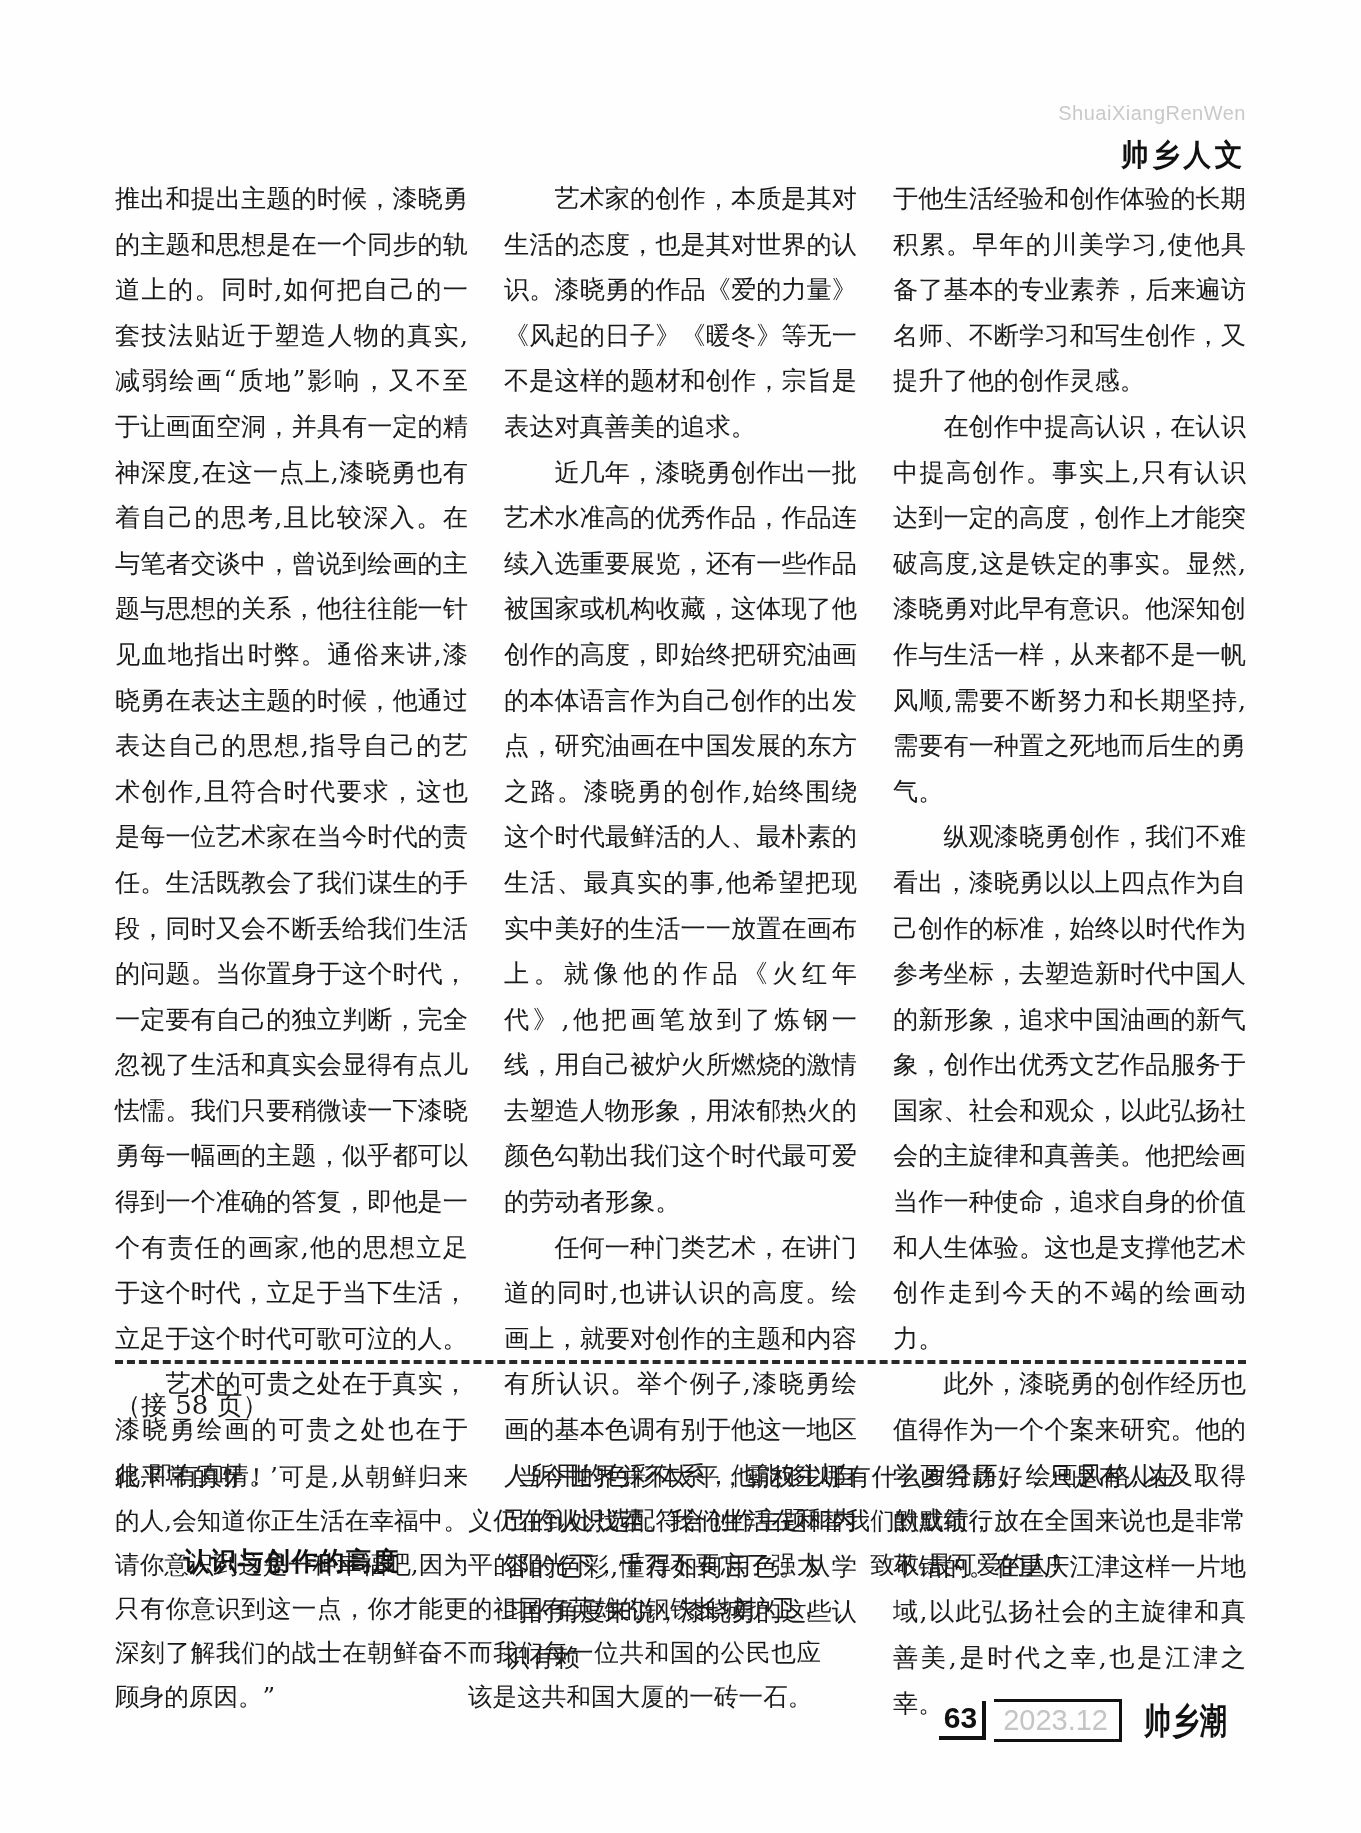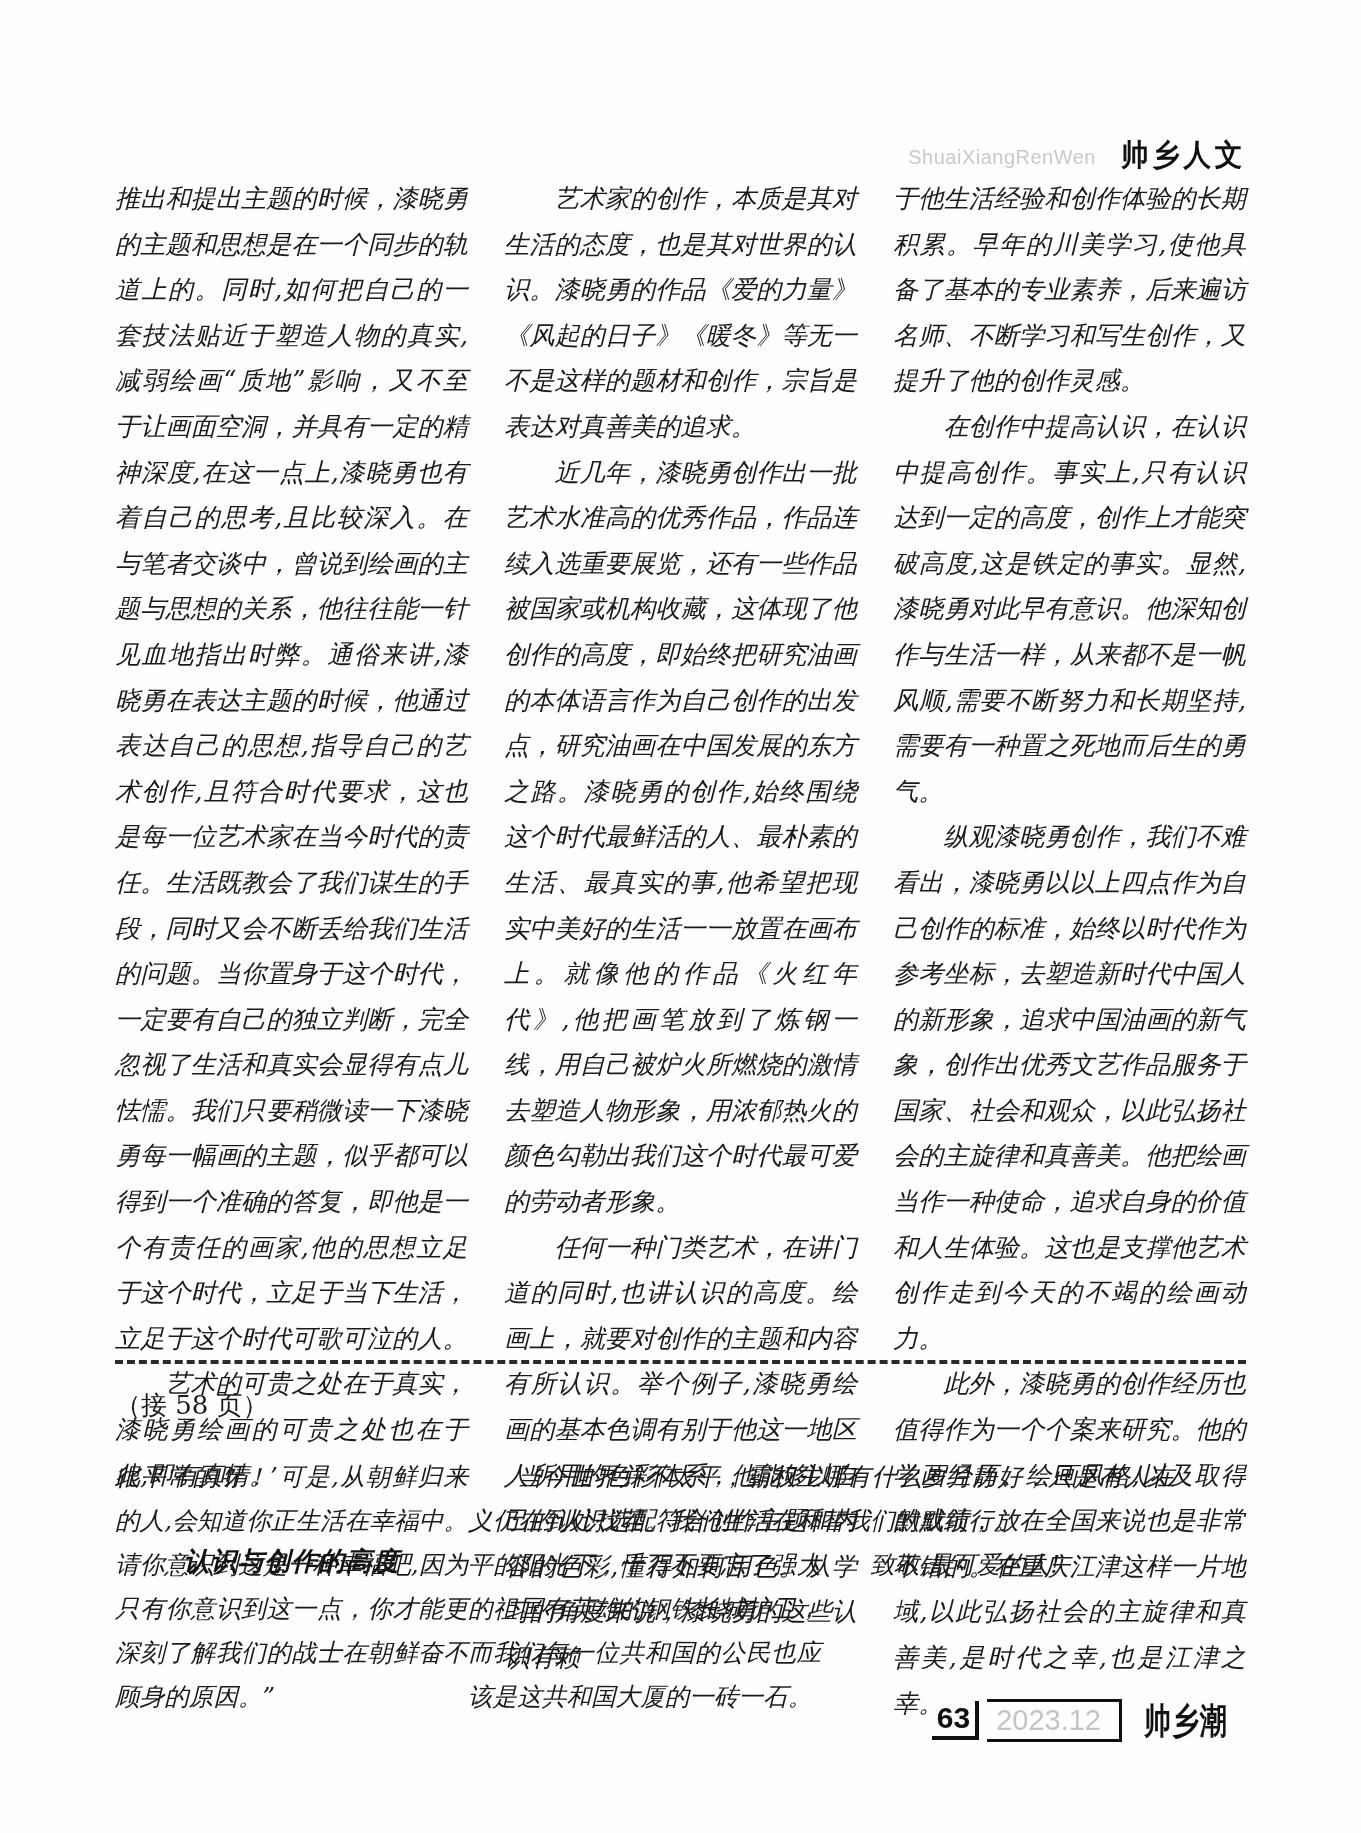--- a/index.html
+++ b/index.html
@@ -26,20 +26,21 @@
   .header {
     position: absolute;
     top: 128px;
     left: 115px;
     right: 115px;
     height: 42px;
     display: flex;
     align-items: flex-end;
     justify-content: flex-end;
     gap: 14px;
+    flex-direction: column;
   }
   .header-pinyin {
     font-family: "Liberation Sans", sans-serif;
     font-size: 20px;
     letter-spacing: 0.5px;
     color: #c9c9c9;
     line-height: 1;
     padding-bottom: 3px;
   }
   .header-cn {
@@ -58,21 +59,20 @@
     position: absolute;
     top: 176px;
     left: 115px;
     width: 1131px;
     display: flex;
     gap: 36px;
   }
   .col {
     width: 353px;
     flex: 0 0 353px;
-    font-style: italic;
   }
   .col p {
     margin: 0;
     font-size: 25.2px;
     line-height: 45.6px;
     text-align: justify;
     text-align-last: left;
     text-justify: inter-character;
     letter-spacing: 0px;
     font-family: "DejaVu Serif", "Liberation Serif", serif;
@@ -147,21 +147,21 @@
     line-height: 1;
     padding: 2px 5px 3px 5px;
     border-bottom: 4px solid #111;
     border-right: 4px solid #111;
   }
   .folio-date {
     font-family: "Liberation Sans", sans-serif;
     font-size: 29px;
     color: #c4c4c4;
     line-height: 1;
-    padding: 4px 18px 4px 9px;
+    padding: 4px 11px 4px 9px;
     border-top: 3px solid #111;
     border-right: 3px solid #111;
     border-bottom: 3px solid #111;
     margin-left: 0px;
   }
   .folio-logo {
     font-family: "Liberation Sans", sans-serif;
     font-size: 33px;
     font-weight: 700;
     letter-spacing: 1px;

